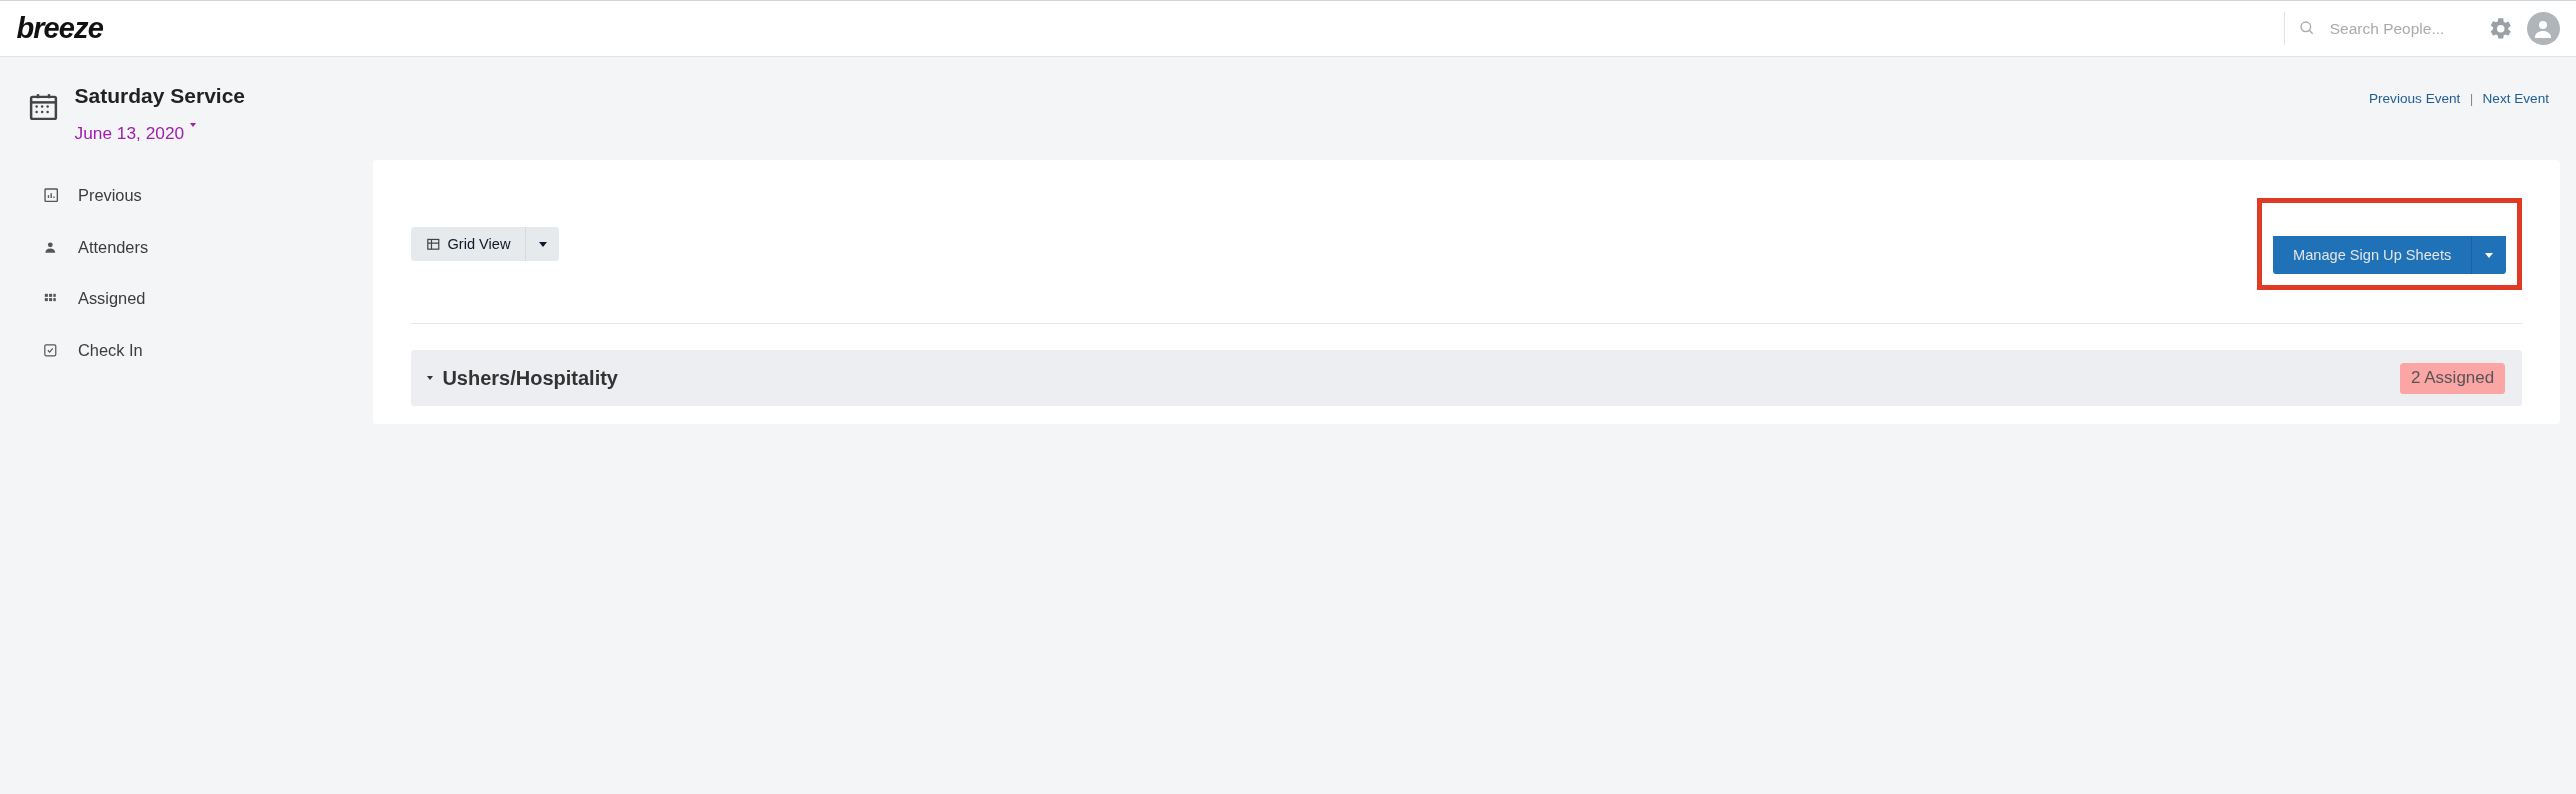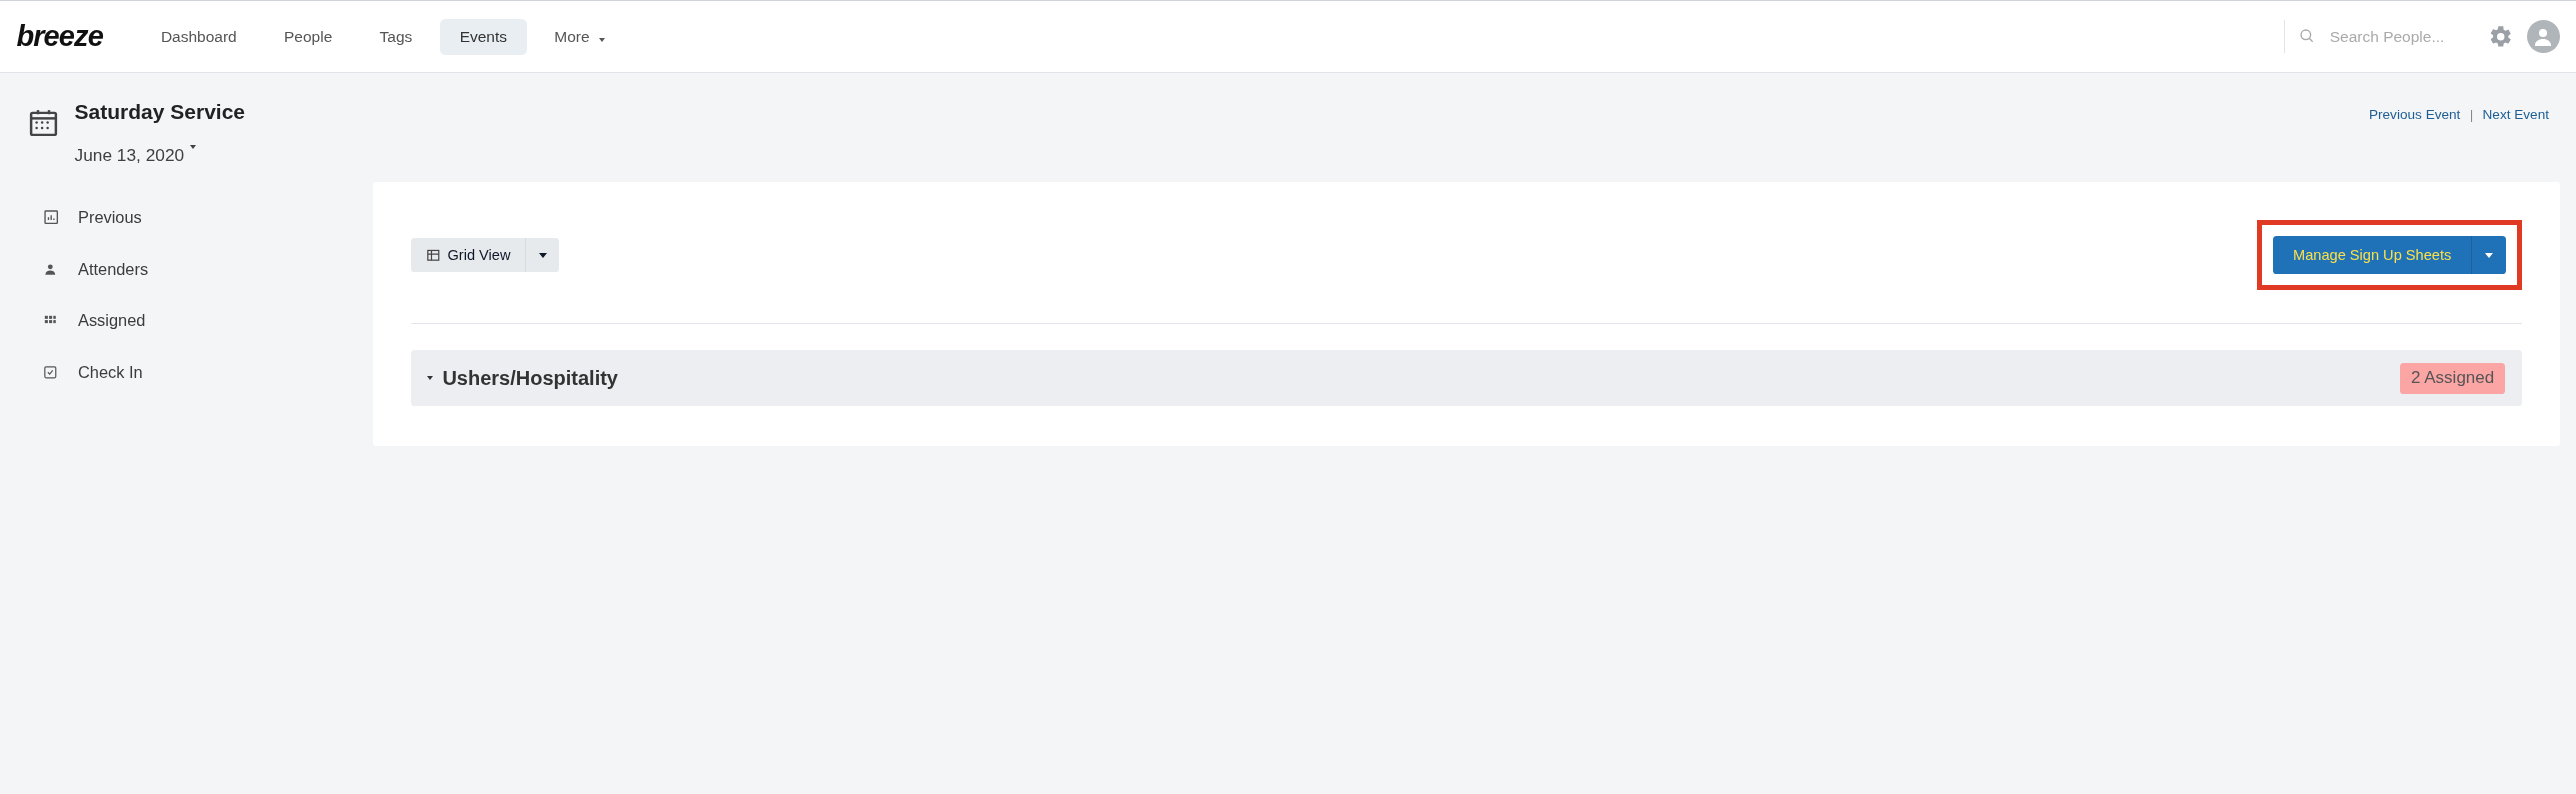--- a/index.html
+++ b/index.html
@@ -10,21 +10,21 @@
     font-size: 14.6px;
   }
 
   
   .topnav {
     background: #fff;
     border-top: 0.9px solid #d0d4d8;
     border-bottom: 0.9px solid #e0e4e8;
     display: flex;
     align-items: center;
-    height: 73px;
+    height: 57px;
     padding: 0 16.4px;
   }
   .logo {
     font-weight: 700;
     font-size: 29px;
     letter-spacing: -0.9px;
     color: #111;
     margin-right: 38px;
     font-style: italic;
   }
@@ -57,21 +57,21 @@
   }
 
   
   .page-header {
     display: flex;
     align-items: flex-start;
     padding: 27px 27px 16.4px 27px;
   }
   .page-header .cal-icon { margin-top: 5.5px; margin-right: 14.6px; color: #444; }
   .page-title h1 { font-size: 21px; font-weight: 700; color: #222; }
-  .page-title .date { font-size: 17.3px; color: #404040; margin-top: 21px; display:flex; align-items:flex-start; gap:5.5px; cursor:pointer; }
+  .page-title .date { font-size: 17.3px; color: #a21caf; margin-top: 15px; display:flex; align-items:flex-start; gap:5.5px; cursor:pointer; }
   .header-links {
     margin-left: auto;
     font-size: 13.6px;
     color: #3a6ea5;
     padding-top: 7.3px;
   }
   .header-links a { color: #1f5d94; text-decoration: none; cursor:pointer; }
   .header-links .sep { color: #888; padding: 0 5.5px; }
 
   
@@ -99,22 +99,22 @@
     padding-bottom: 33px;
     border-bottom: 0.9px solid #e3e6ea;
   }
   .btn-group { display: inline-flex; border-radius: 3.6px; overflow: hidden; }
   .btn-group .btn {
     background: #e7eaed; color: #0f172a; border: none; padding: 9px 14.6px;
     font-size: 14.6px; display: inline-flex; align-items: center; gap: 7.3px; cursor: pointer;
   }
   .btn-group .btn.caret-only { padding: 9px 12.7px; border-left: 0.9px solid #d6dadd; }
   .btn-primary {
-    background: #1f72b8; color: #fde047; border: none; padding: 11px 20px;
-    font-size: 14.6px; cursor: pointer; display:inline-flex; align-items:center; gap:7.3px;
+    background: #1f72b8; color: #e5e5e5; border: none; padding: 11px 20px;
+    font-size: 14.6px; cursor: pointer; display:inline-flex; align-items:center; gap:7.3px;margin-top:22px;
   }
   .btn-primary.caret-only { padding: 11px 12.7px; border-left: 0.9px solid #1a619d; }
   
   .highlight-box {
     position: relative;
     display: inline-block;
     padding: 11px;
     border: 5.5px solid #e03a25;
   }
 
@@ -157,30 +157,20 @@
   }
   .caret-down.small { border-left-width:3.6px; border-right-width:3.6px; border-top-width:4.5px; }
 
   svg { display: block; }
 </style>
 </head>
 <body>
 
 <div class="topnav">
   <div class="logo">breeze</div>
-  <div class="nav-items">
-    <div class="nav-item">Dashboard</div>
-    <div class="nav-item">People</div>
-    <div class="nav-item">Tags</div>
-    <div class="nav-item active">Events</div>
-    <div class="nav-item">
-      <span>More</span>
-      <span class="caret-down small" style="margin-left:5.5px;"></span>
-    </div>
-  </div>
   <div class="topnav-right">
     <div class="search-wrap">
       <svg width="16.4" height="16.4" viewBox="0 0 24 24" fill="none" stroke="#aaa" stroke-width="2">
           <circle cx="10" cy="10" r="7"></circle>
           <line x1="20" y1="20" x2="15" y2="15"></line>
         </svg>
       <input type="text" style="margin-left: 14px;" placeholder="Search People...">
     </div>
     <div class="gear">
       <svg width="25.5" height="25.5" viewBox="0 0 24 24" fill="#9aa0a6">

